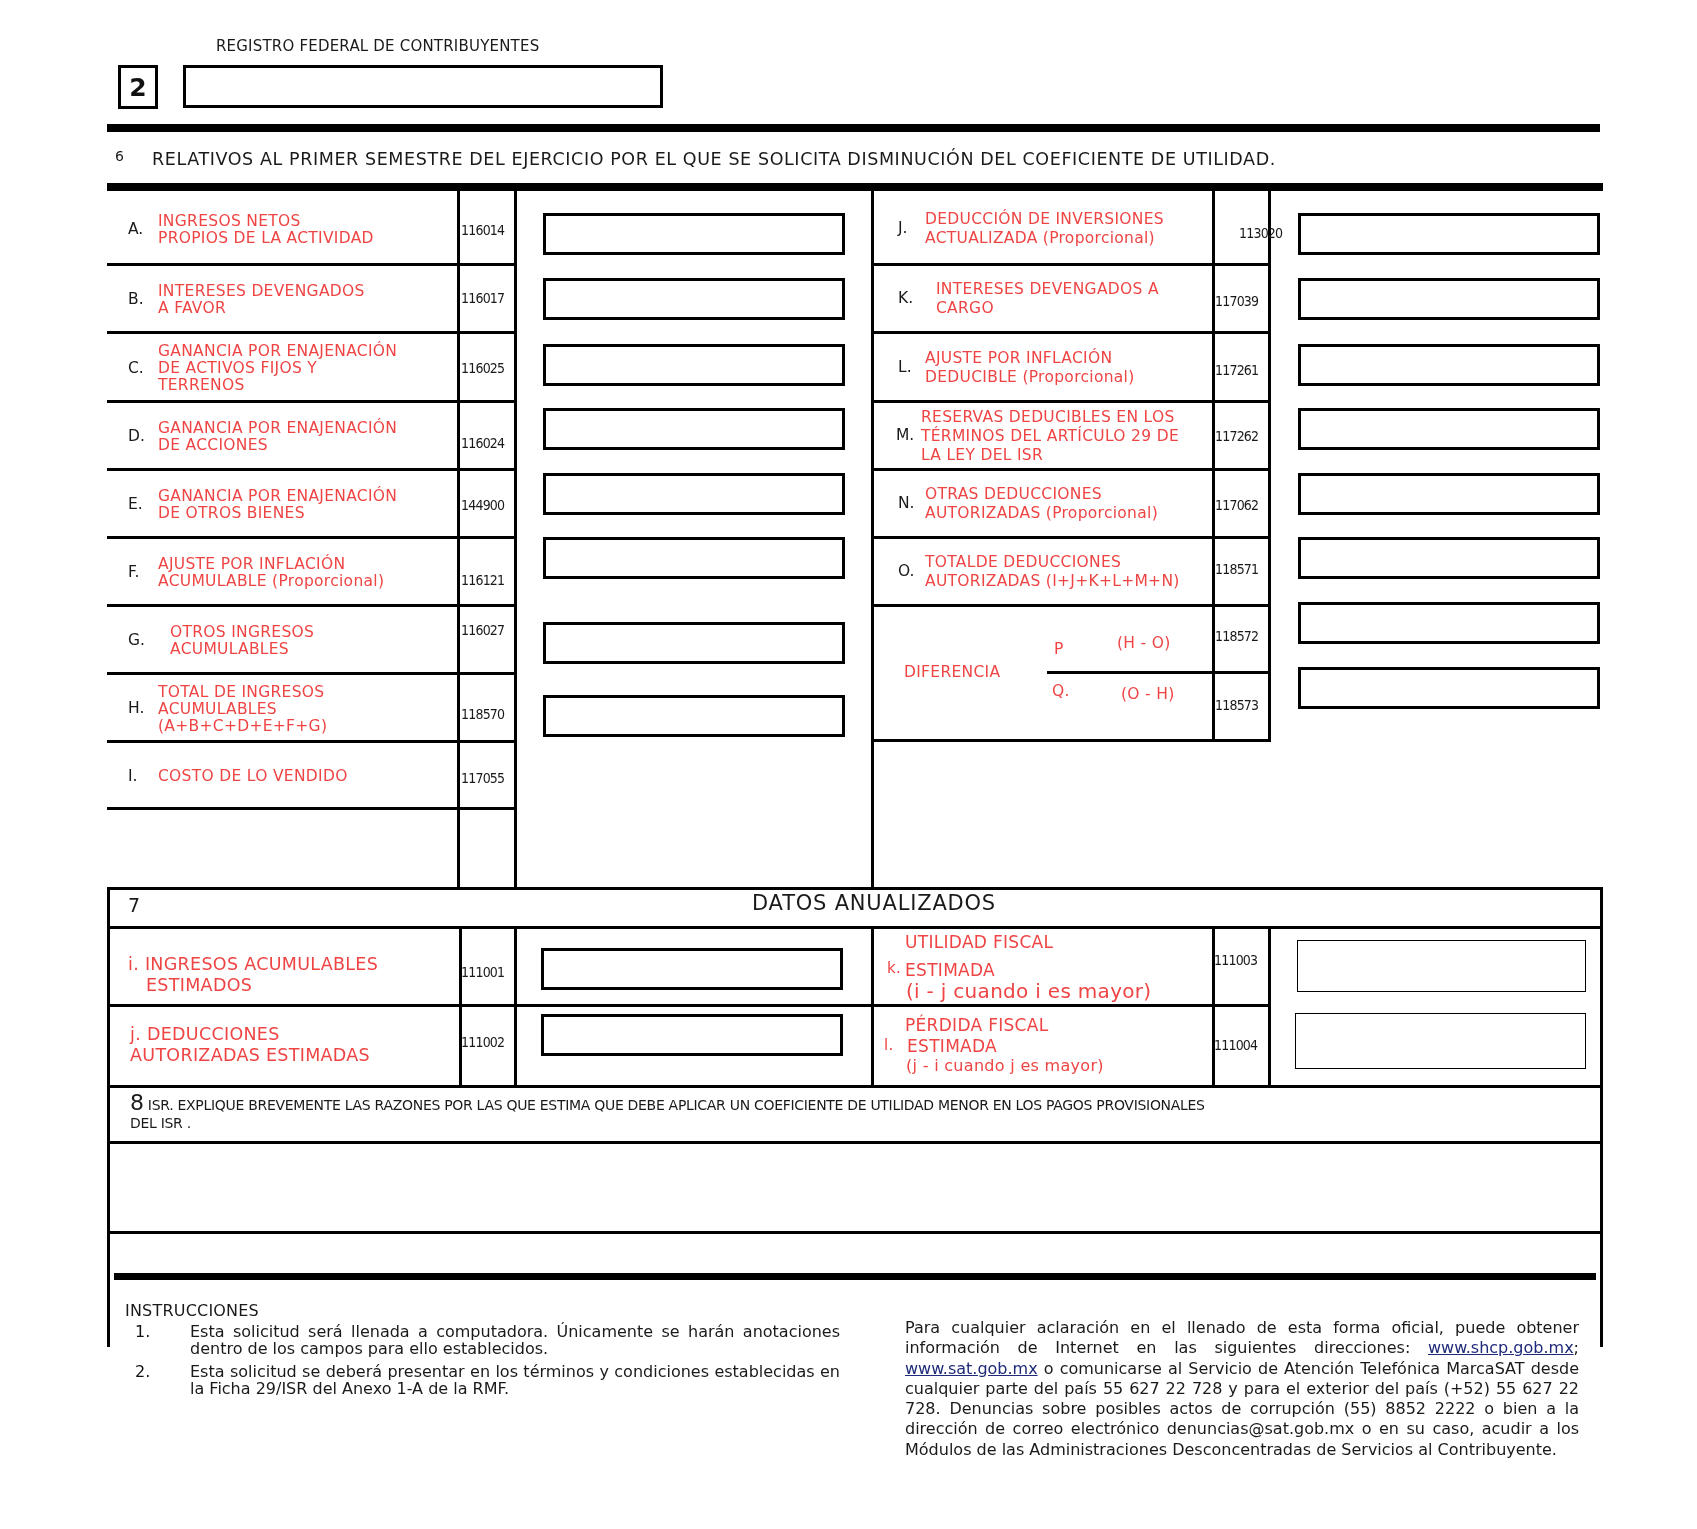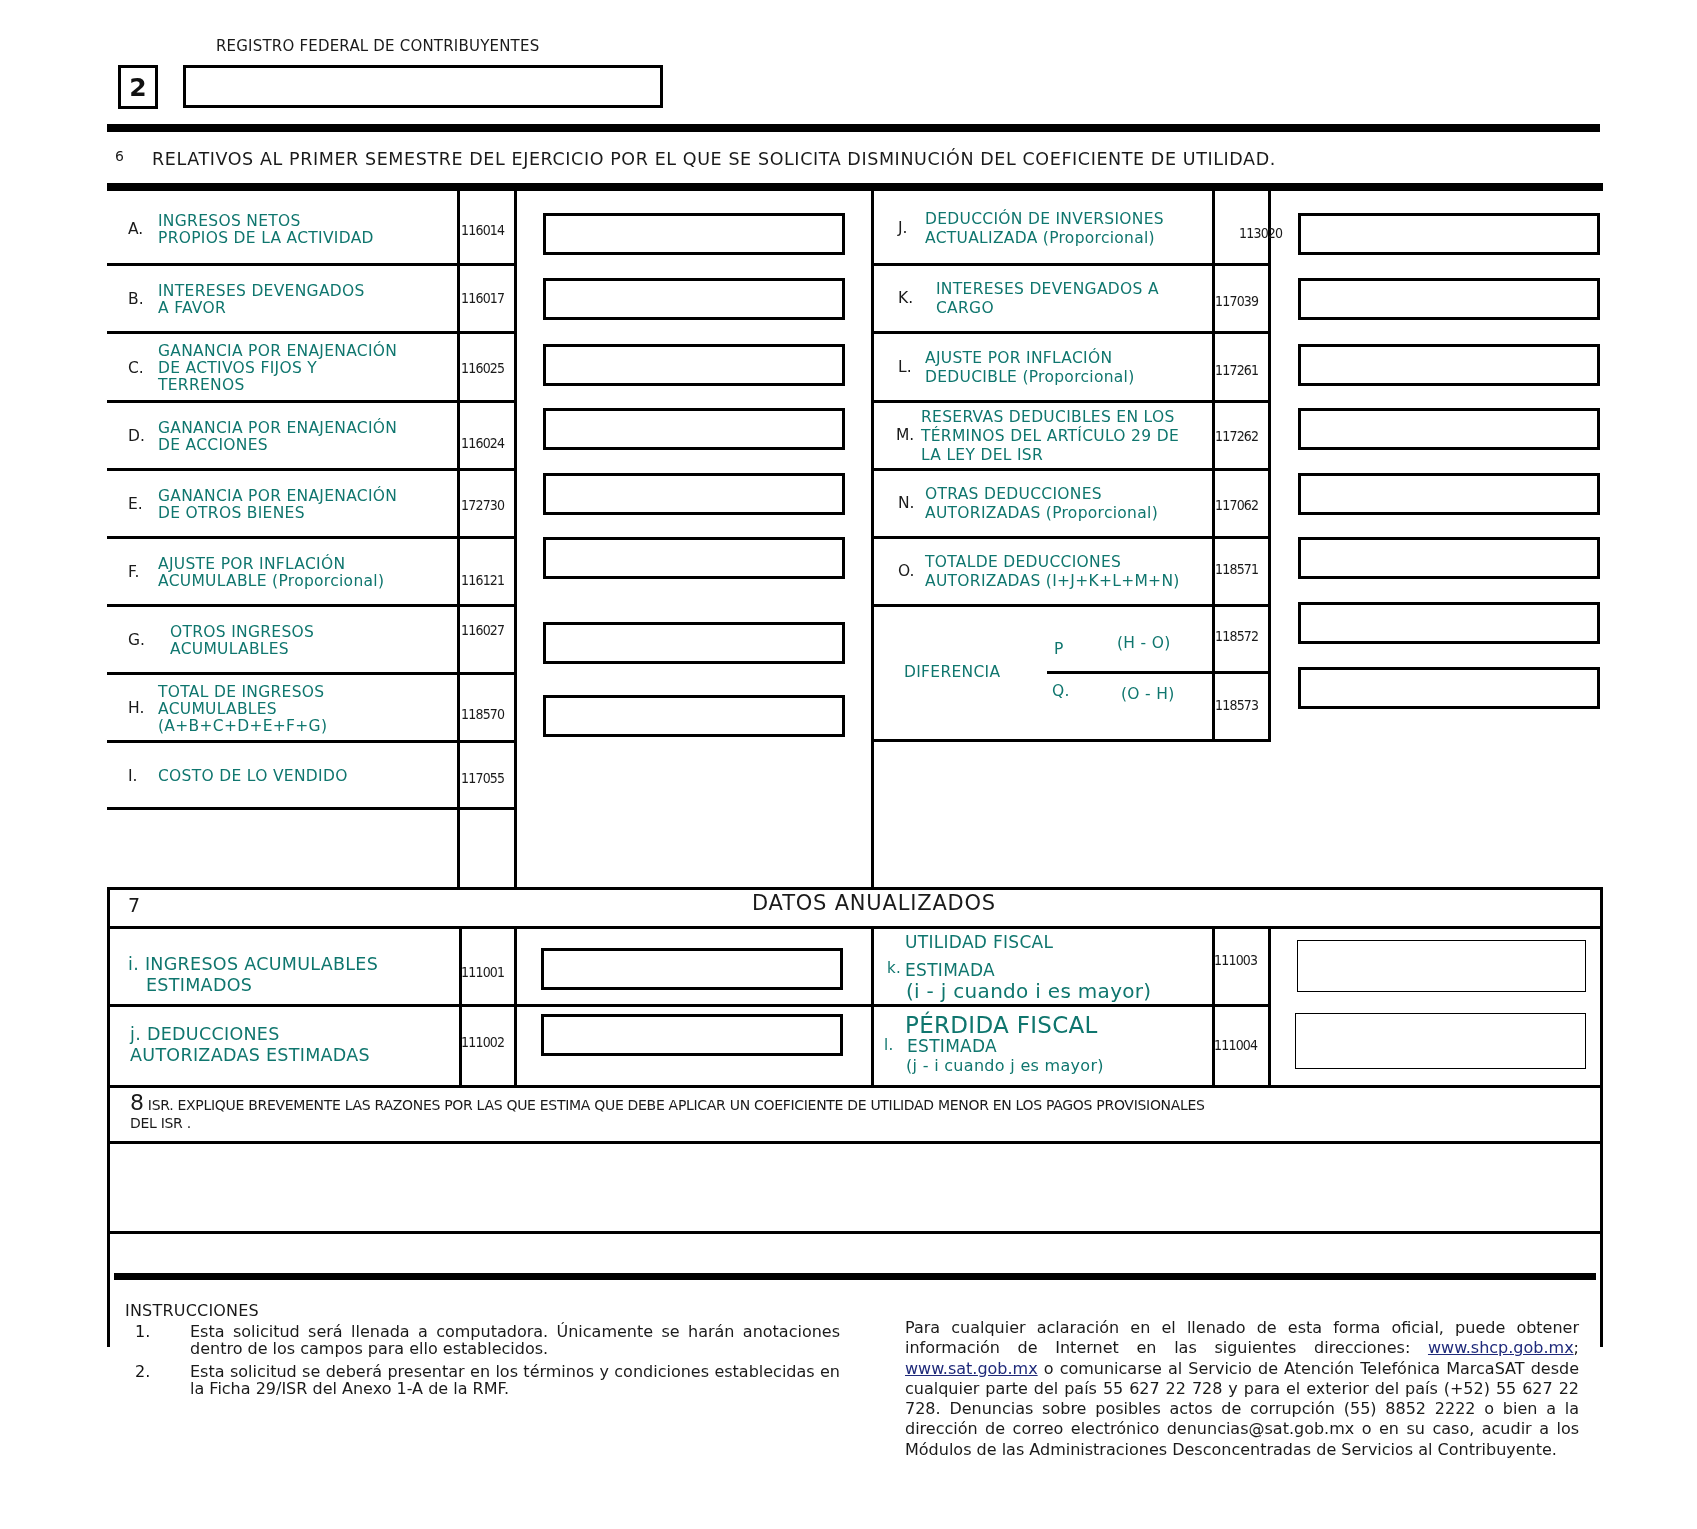--- a/index.html
+++ b/index.html
@@ -6,21 +6,21 @@
   body{width:1697px;height:1529px;position:relative;overflow:hidden;font-family:"DejaVu Sans",sans-serif;color:#111;}
   .abs{position:absolute;}
   .t{position:absolute;font-size:15.5px;line-height:18px;letter-spacing:0.2px;color:#1a1a1a;white-space:nowrap;}
   .hbar{position:absolute;background:#000;}
   .vl{position:absolute;background:#000;width:3px;}
   .hl{position:absolute;background:#000;height:3px;}
   .box{position:absolute;border:3.5px solid #000;box-sizing:border-box;background:#fff;}
   .box.thin{border-width:1.5px;}
   .code{position:absolute;font-size:14px;letter-spacing:-0.8px;color:#1a1a1a;font-family:"DejaVu Sans Condensed","DejaVu Sans",sans-serif;}
   .letter{position:absolute;font-size:15.5px;color:#1a1a1a;}
-  .lbl{position:absolute;font-size:15.5px;line-height:17px;color:#0f766e;letter-spacing:0.3px;}
+  .lbl{position:absolute;font-size:15.5px;line-height:17px;color:#ef4444;letter-spacing:0.3px;}
   .p{font-size:16px;line-height:20px;text-align:justify;color:#1a1a1a;}
   a{color:#1f2a7a;text-decoration:underline;}
 </style>
 </head>
 <body>
 
 <div class="t" style="left:216px;top:37px;font-size:15px;">REGISTRO FEDERAL DE CONTRIBUYENTES</div>
 <div class="box" style="left:118px;top:65px;width:40px;height:44px;display:flex;align-items:center;justify-content:center;font-weight:bold;font-size:25px;">
     <span>2</span>
   </div>
@@ -70,21 +70,21 @@
       <div>DE ACCIONES</div>
     </div>
     <div class="code" style="left:461px;top:435px;">116024</div>
     <div class="hl" style="left:107px;top:468px;width:410px;"></div>
     <div class="box" style="left:543px;top:408px;width:302px;height:42px;"></div>
     <div class="letter" style="left:128px;top:495px;">E.</div>
     <div class="lbl" style="left:158px;top:488px;">
       <div>GANANCIA POR ENAJENACIÓN</div>
       <div>DE OTROS BIENES</div>
     </div>
-    <div class="code" style="left:461px;top:497px;">172730</div>
+    <div class="code" style="left:461px;top:497px;">144900</div>
     <div class="hl" style="left:107px;top:536px;width:410px;"></div>
     <div class="box" style="left:543px;top:473px;width:302px;height:42px;"></div>
     <div class="letter" style="left:128px;top:563px;">F.</div>
     <div class="lbl" style="left:158px;top:556px;">
       <div>AJUSTE POR INFLACIÓN</div>
       <div>ACUMULABLE (Proporcional)</div>
     </div>
     <div class="code" style="left:461px;top:572px;">116121</div>
     <div class="hl" style="left:107px;top:604px;width:410px;"></div>
     <div class="box" style="left:543px;top:537px;width:302px;height:42px;"></div>
@@ -202,21 +202,21 @@
 <div class="code" style="left:461px;top:1034px;">111002</div>
 <div class="box" style="left:541px;top:1014px;width:302px;height:42px;"></div>
 
 <div class="lbl" style="left:905px;top:932px;font-size:17px;line-height:21px;">UTILIDAD FISCAL</div>
 <div class="lbl" style="left:887px;top:960px;font-size:15px;">k.</div>
 <div class="lbl" style="left:905px;top:960px;font-size:17px;line-height:21px;">ESTIMADA</div>
 <div class="lbl" style="left:906px;top:981px;font-size:20px;line-height:21px;">(i - j cuando i es mayor)</div>
 <div class="code" style="left:1214px;top:952px;">111003</div>
 <div class="box thin" style="left:1297px;top:940px;width:289px;height:52px;"></div>
 
-<div class="lbl" style="left:905px;top:1015px;font-size:23px;line-height:21px;">PÉRDIDA FISCAL</div>
+<div class="lbl" style="left:905px;top:1015px;font-size:17px;line-height:21px;">PÉRDIDA FISCAL</div>
 <div class="lbl" style="left:884px;top:1037px;font-size:15px;">l.</div>
 <div class="lbl" style="left:907px;top:1036px;font-size:17px;line-height:21px;">ESTIMADA</div>
 <div class="lbl" style="left:906px;top:1055px;font-size:16px;line-height:21px;">(j - i cuando j es mayor)</div>
 <div class="code" style="left:1214px;top:1037px;">111004</div>
 <div class="box thin" style="left:1295px;top:1013px;width:291px;height:56px;"></div>
 
 <div class="hl" style="left:107px;top:1085px;width:1496px;"></div>
 
 <div class="abs" style="left:130px;top:1094px;width:1460px;font-size:14px;line-height:18px;letter-spacing:-0.3px;color:#1a1a1a;">
   <span style="font-size:22px;">8</span>

